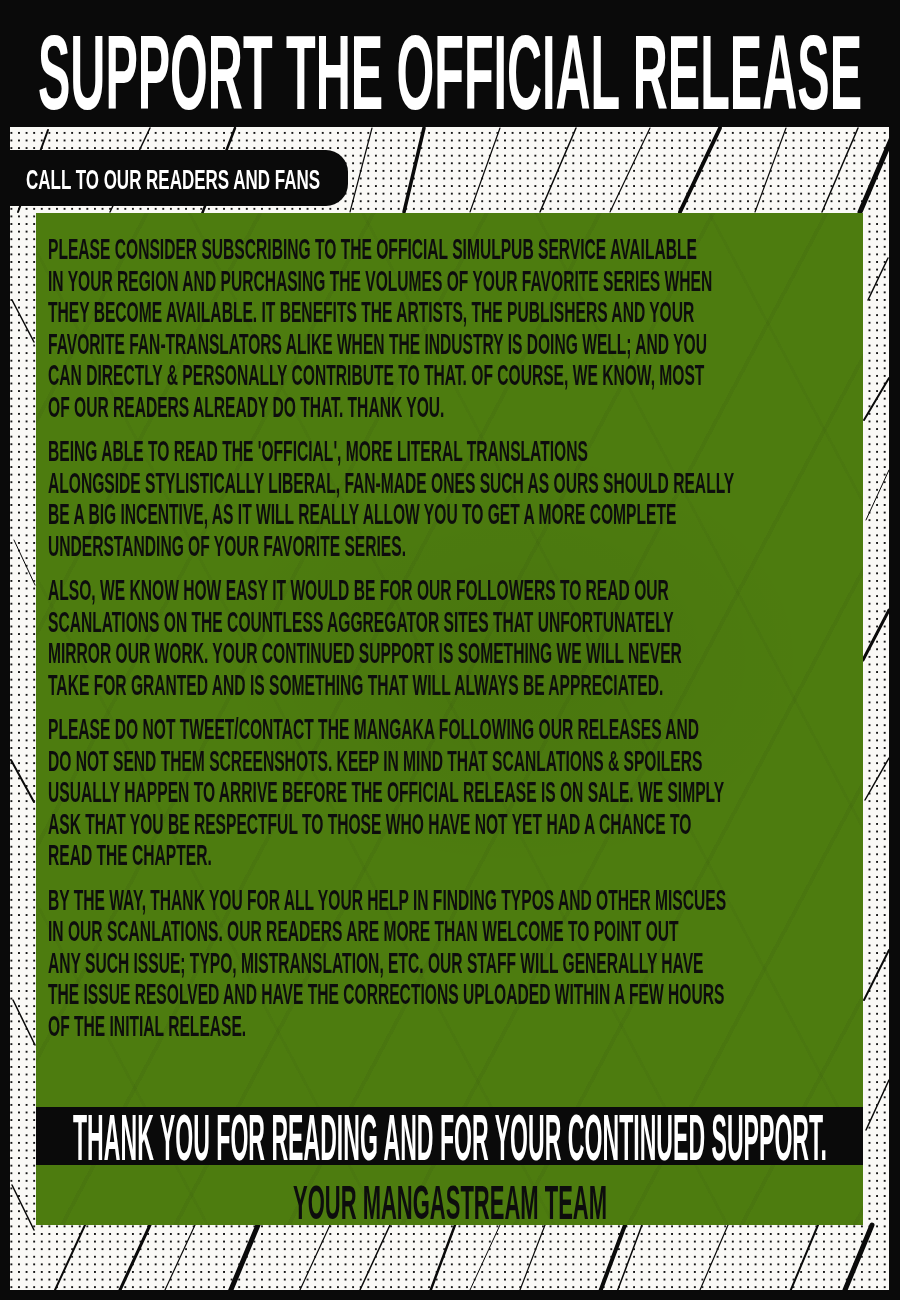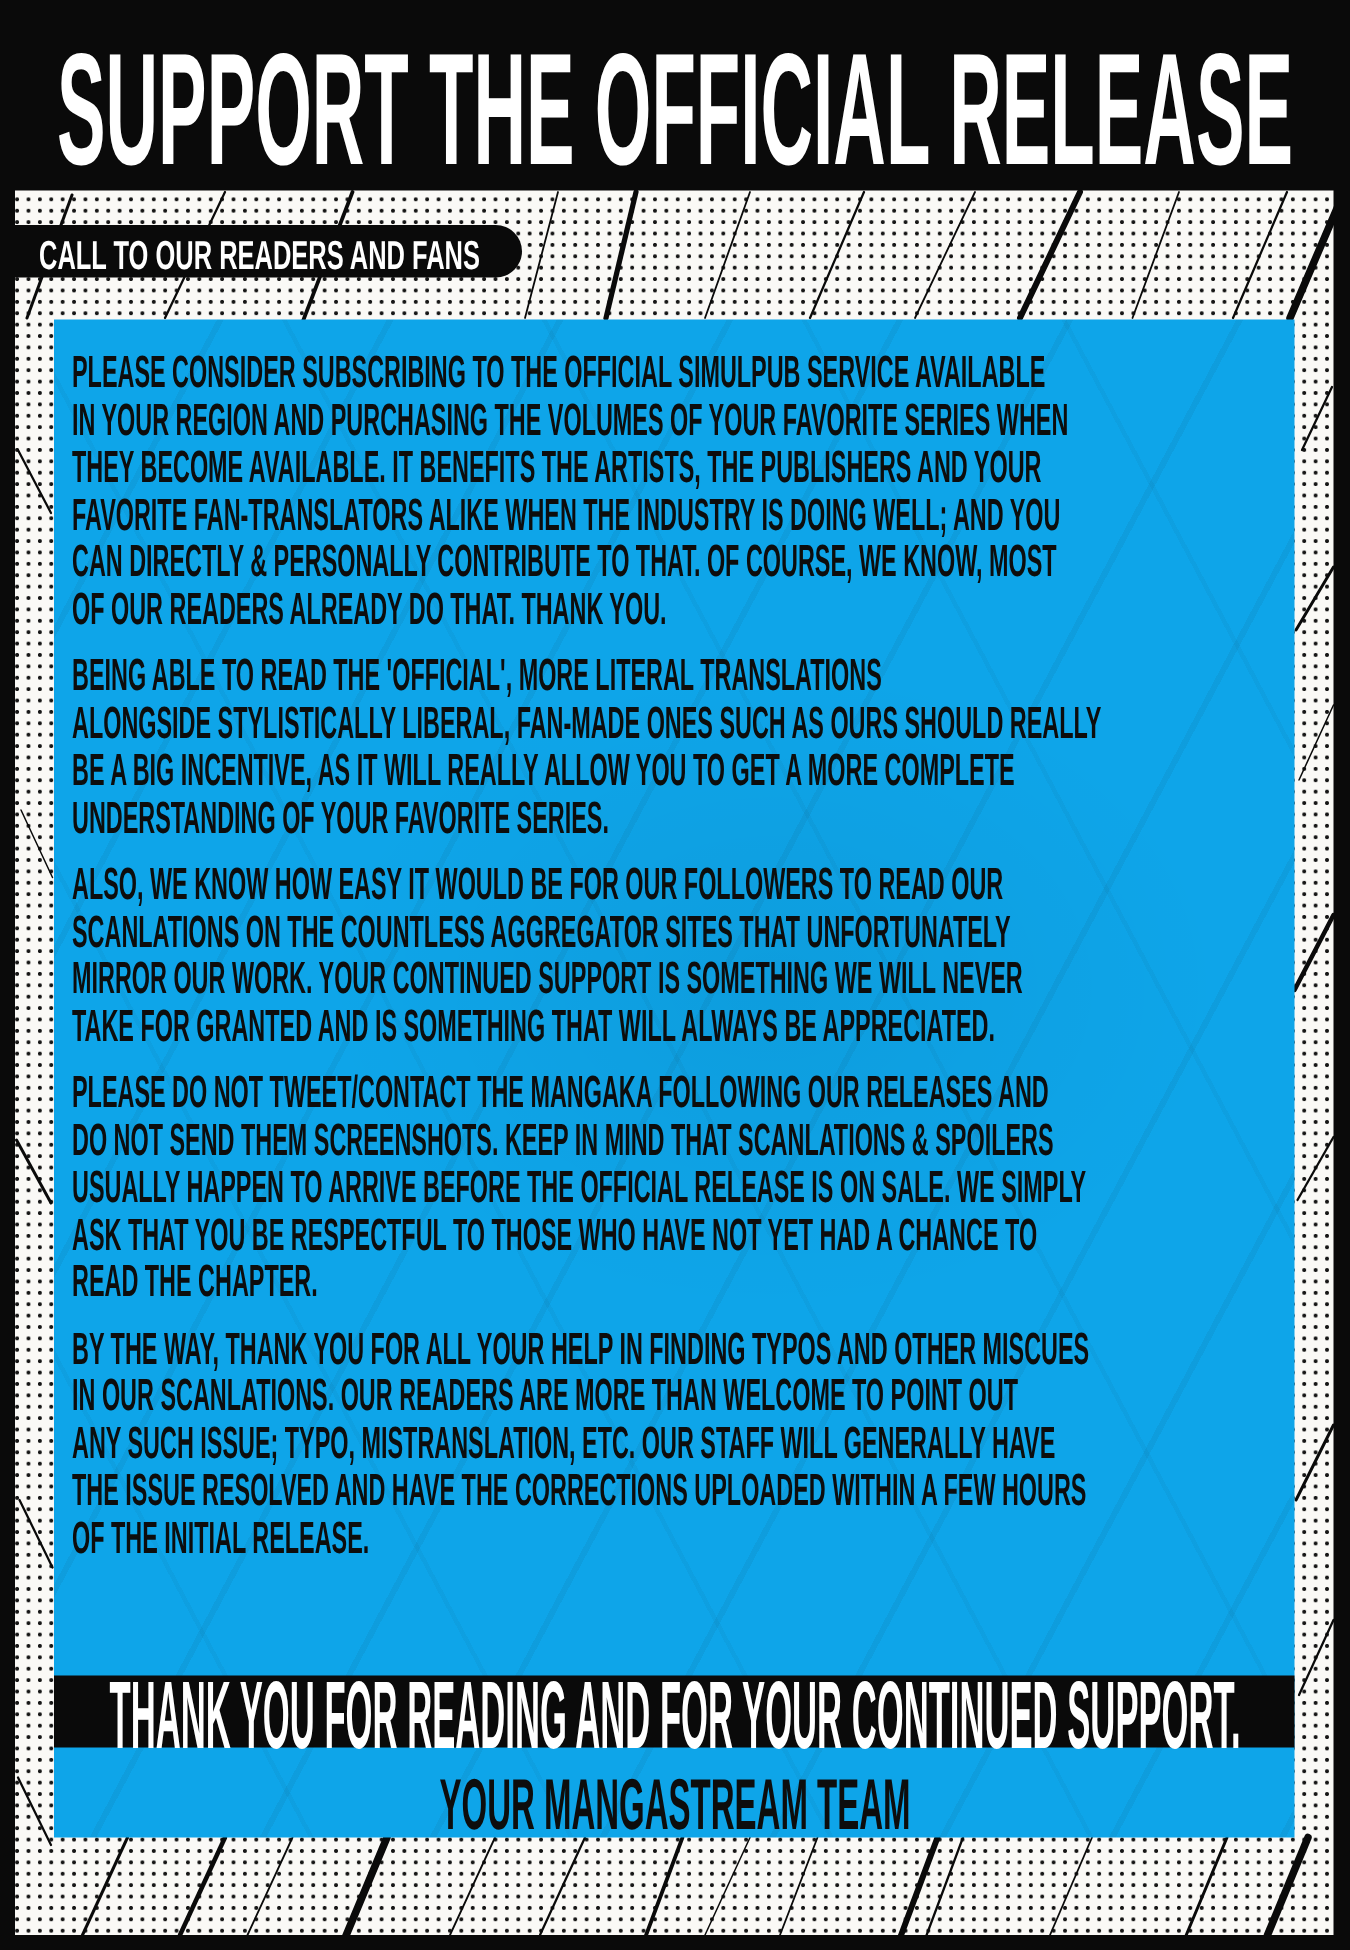--- a/index.html
+++ b/index.html
@@ -19,45 +19,45 @@
   .frame-right{position:absolute;right:0;top:0;width:11px;height:1300px;background:#0a0a0a;}
   .frame-bottom{position:absolute;left:0;bottom:0;width:900px;height:10px;background:#0a0a0a;}
   
   .title-band{
     position:absolute;left:0;top:0;width:900px;height:127px;background:#0a0a0a;
     display:flex;align-items:center;justify-content:center;
   }
   .title-band svg{display:block;margin-top:-6px;}
   
   .badge{
-    position:absolute;left:0;top:150px;width:348px;height:35px;background:#0a0a0a;
+    position:absolute;left:0;top:150px;width:348px;height:56px;background:#0a0a0a;
     border-radius:0 22px 22px 0;display:flex;align-items:center;
   }
   .badge svg{display:block;margin-left:26px;}
   
   .sheet{
     position:absolute;left:36px;top:213px;width:827px;height:1012px;
-    background:#0ea5e9;overflow:hidden;
+    background:#4d7c0f;overflow:hidden;
   }
   .sheet::before{
     content:"";position:absolute;inset:0;pointer-events:none;
     background:
       radial-gradient(ellipse 430px 310px at 58% 44%, rgba(0,0,0,0.05), transparent 70%),
       repeating-linear-gradient(118deg, transparent 0 96px, rgba(20,20,20,0.055) 96px 100px),
       repeating-linear-gradient(62deg, transparent 0 150px, rgba(20,20,20,0.04) 150px 153px);
   }
   .content{position:relative;padding:20px 0 0 12px;}
   .para{
     width:1600px;transform:scaleX(0.52);transform-origin:left top;
     white-space:pre;font-weight:bold;font-size:30px;line-height:31.5px;
     color:#0d0d0d;margin:0 0 13px 0;
   }
   
   .thanks-bar{
-    position:absolute;left:-2px;bottom:60px;width:831px;height:48px;background:#0a0a0a;
+    position:absolute;left:-2px;bottom:60px;width:831px;height:58px;background:#0a0a0a;
     display:flex;align-items:center;justify-content:center;
   }
   .team-band{
     position:absolute;left:0;bottom:0;width:827px;height:60px;
     display:flex;align-items:flex-end;justify-content:center;
   }
   svg text{font-family:"Liberation Sans",sans-serif;font-weight:bold;}
 </style>
 </head>
 <body>

